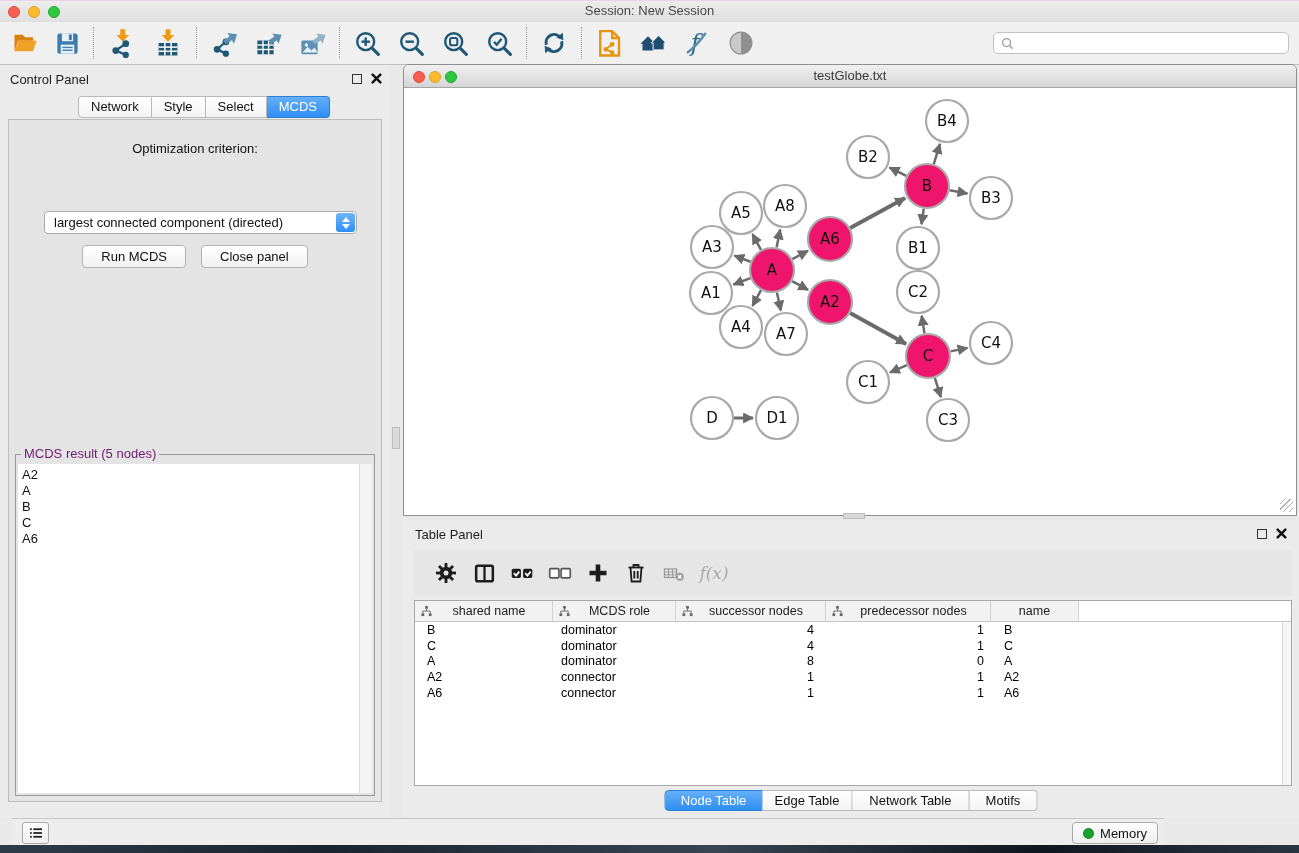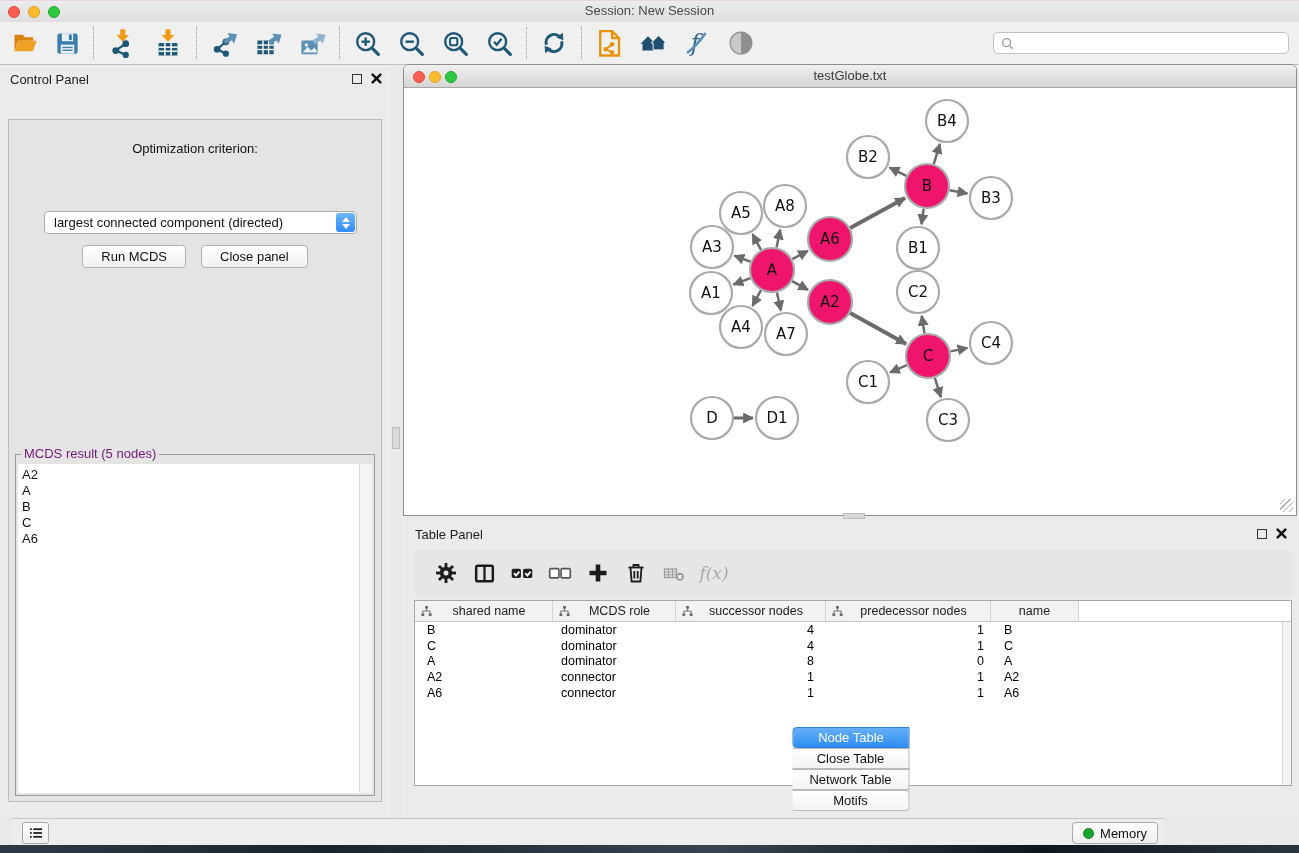--- a/index.html
+++ b/index.html
@@ -84,21 +84,21 @@
   .th svg { margin-left:6px; }
   .th.no-icon .th-label { padding-left:6px; }
   .th-filler { flex:1; background:#fff; border-right:none; }
   .c0 { width:138px; } .c1 { width:123px; } .c2 { width:150px; } .c3 { width:165px; } .c4 { width:88px; }
   .trow { display:flex; height:15.8px; font-size:12.5px; color:#000; align-items:center; }
   .td { overflow:hidden; white-space:nowrap; }
   .td.c0 { padding-left:12px; } .td.c1 { padding-left:8px; }
   .td.c2 { text-align:right; padding-right:12px; } .td.c3 { text-align:right; padding-right:7px; }
   .td.c4 { padding-left:13px; }
   .t-scroll { position:absolute; right:0; top:21px; bottom:0; width:9px; background:#F5F5F5; border-left:1px solid #D8D8D8; }
-  .tp-tabs { position:absolute; bottom:7px; left:50%; transform:translateX(-50%); display:flex;flex-direction:column; }
+  .tp-tabs { position:absolute; bottom:7px; left:50%; transform:translateX(-50%); display:flex; }
   .tp-tabs .tab { height:21px; line-height:19px; }
 
   
   .statusbar { position:absolute; left:12px; top:818px; width:1152px; height:27px; background:#EDEDED; border-top:1px solid #C6C6C6;padding-left:7px; }
   .sb-left-btn { position:absolute; left:10px; top:3px; width:27px; height:22px; border:1px solid #A9A9A9; border-radius:3px;
     background:linear-gradient(#FDFDFD,#EFEFEF); display:flex; align-items:center; justify-content:center; }
   .memory-btn { position:absolute; right:6px; top:3px; height:22px; padding:0 10px; border:1px solid #A9A9A9; border-radius:4px;
     background:linear-gradient(#FDFDFD,#EFEFEF); display:flex; align-items:center; gap:6px; font-size:13px; color:#111; }
   .memory-dot { width:11px; height:11px; border-radius:50%; background:#17A42C; border:1px solid #11861F; }
   .desktop-strip { position:absolute; left:0; top:845px; width:1299px; height:8px;
@@ -287,20 +287,26 @@
     <span class="ph-title">Control Panel</span>
     <span class="ph-icons">
       <span class="float-icon"></span>
       <svg width="11" height="11" viewBox="0 0 10 10">
           <g stroke="#111" stroke-width="2.2" stroke-linecap="round">
             <line x1="1.5" y1="1.5" x2="8.5" y2="8.5"></line>
             <line x1="8.5" y1="1.5" x2="1.5" y2="8.5"></line>
           </g>
         </svg>
     </span>
+  </div>
+  <div class="cp-tabs seg">
+    <div class="tab" style="min-width:73px">Network</div>
+    <div class="tab" style="min-width:53px">Style</div>
+    <div class="tab" style="min-width:58px">Select</div>
+    <div class="tab active" style="min-width:60px">MCDS</div>
   </div>
   <div class="cp-content">
     <div class="opt-label">Optimization criterion:</div>
     <div class="criterion">
       <span>largest connected component (directed)</span>
       <span class="stepper">
           <i class="up"></i>
           <i class="dn"></i>
         </span>
     </div>
@@ -579,21 +585,21 @@
           <div class="td c1">connector</div>
           <div class="td c2">1</div>
           <div class="td c3">1</div>
           <div class="td c4">A6</div>
         </div>
       </div>
     <div class="t-scroll"></div>
   </div>
   <div class="tp-tabs seg">
     <div class="tab active" style="min-width:98px">Node Table</div>
-    <div class="tab" style="min-width:79px">Close Table</div>
+    <div class="tab" style="min-width:79px">Edge Table</div>
     <div class="tab" style="min-width:117px">Network Table</div>
     <div class="tab" style="min-width:68px">Motifs</div>
   </div>
 </div>
 
 <div class="statusbar">
   <div class="sb-left-btn">
     <svg width="16" height="16" viewBox="0 0 24 24">
         <g fill="#1C1C1C">
           <rect x="3" y="5" width="2.6" height="2.6"></rect>

